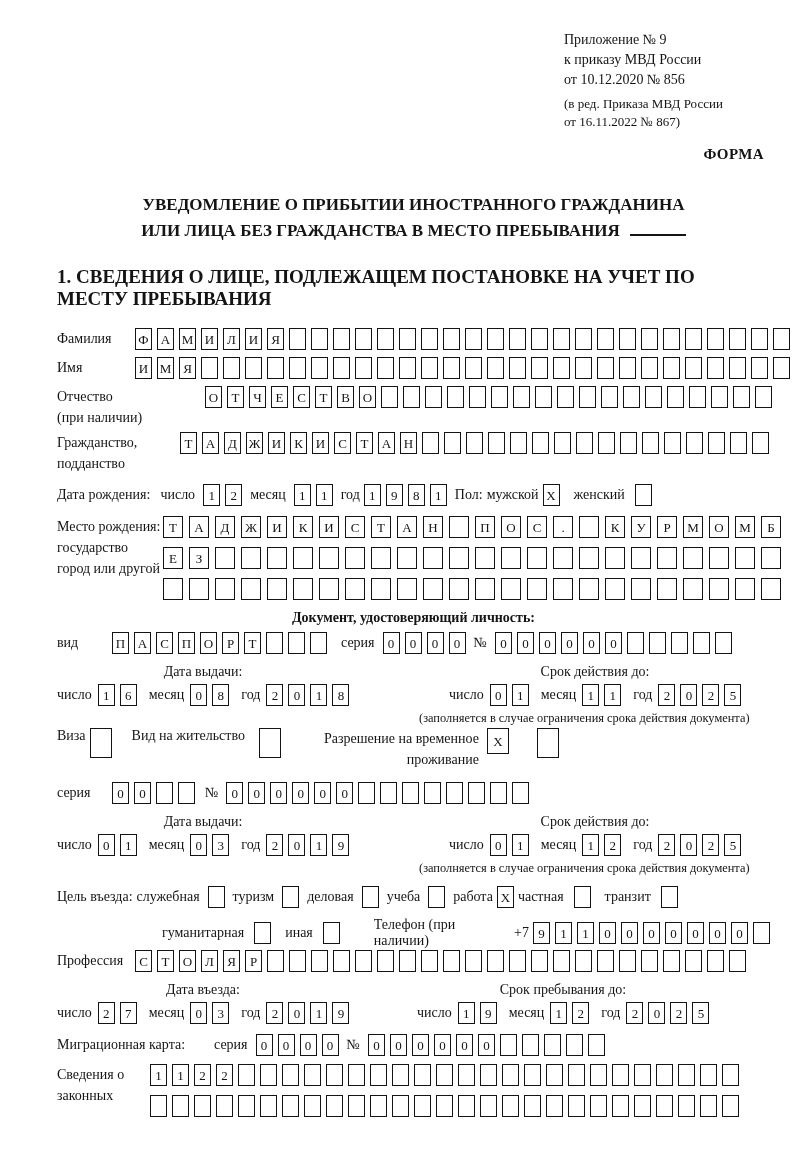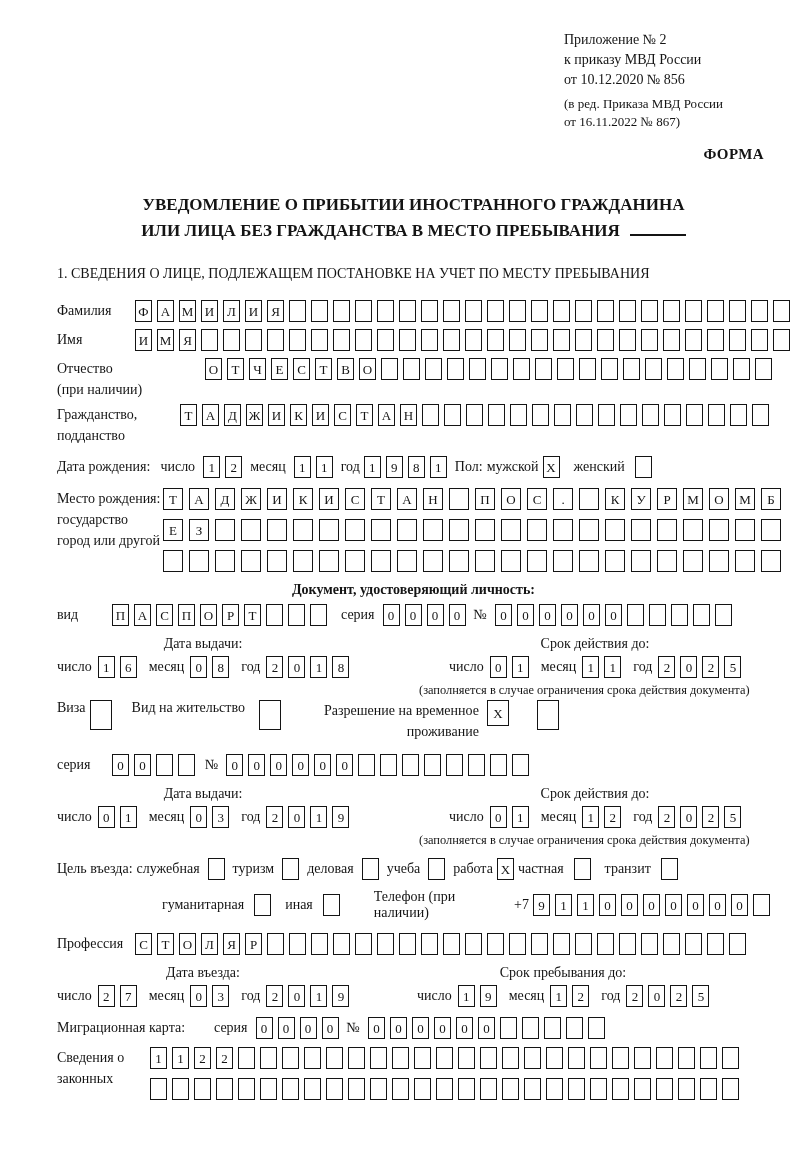--- a/index.html
+++ b/index.html
@@ -9,21 +9,21 @@
     font-family:"Liberation Serif","DejaVu Serif",serif;
     font-size:14px;color:#141414;background:#fff;overflow:hidden;
   }
   .hdr-right{margin-left:auto;width:202px;line-height:1.42;margin-right:4px;}
   .hline{white-space:nowrap;}
   .hline.small{font-size:13px;}
   .hline.gap{margin-top:5px;}
   .forma{text-align:right;font-weight:bold;font-size:15px;margin:14px 6px 0 0;letter-spacing:.4px;}
   .title{text-align:center;font-weight:bold;font-size:17px;margin-top:29px;line-height:1.55;}
   .uline{display:inline-block;width:56px;border-bottom:2px solid #141414;margin-left:10px;}
-  .sec{font-weight:normal;font-size:14px;margin-top:22px;}
+  .sec{font-weight:bold;font-size:19px;margin-top:22px;}
   .row{display:flex;align-items:flex-start;margin-top:7px;}
   .lbl{flex:0 0 auto;line-height:1.5;}
   .lbl2{line-height:1.5;}
   .cells{display:flex;gap:5px;flex-wrap:nowrap;}
   .cells.vgap{margin-bottom:9px;}
   .cell{
     flex:0 0 auto;width:17px;height:22px;border:1.5px solid #141414;
     box-sizing:border-box;display:inline-flex;align-items:center;justify-content:center;
     font-size:13px;background:#fff;line-height:1;
   }
@@ -43,21 +43,21 @@
   .vnote{font-size:12.4px;margin-top:5px;white-space:nowrap;margin-left:-30px;}
   .opt{display:flex;align-items:flex-start;}
   .optlbl{text-align:right;line-height:1.5;}
 </style>
 </head>
 <body>
 
 <div class="page">
 
   <div class="hdr-right">
-    <div class="hline">Приложение № 2</div>
+    <div class="hline">Приложение № 9</div>
     <div class="hline">к приказу МВД России</div>
     <div class="hline">от 10.12.2020 № 856</div>
     <div class="hline small gap">(в ред. Приказа МВД России</div>
     <div class="hline small">от 16.11.2022 № 867)</div>
   </div>
 
   <div class="forma">ФОРМА</div>
 
   <div class="title">
     <div>УВЕДОМЛЕНИЕ О ПРИБЫТИИ ИНОСТРАННОГО ГРАЖДАНИНА</div>
@@ -541,21 +541,21 @@
         <span class="cell">0</span>
         <span class="cell">0</span>
         <span class="cell">0</span>
         <span class="cell">0</span>
         <span class="cell">0</span>
         <span class="cell">0</span>
         <span class="cell"></span>
       </span>
   </div>
 
-  <div class="row" style="margin-top:12px;">
+  <div class="row" style="margin-top:1px;">
     <div class="lbl" style="width:78px;">Профессия</div>
     <div class="cells">
         <span class="cell">С</span>
         <span class="cell">Т</span>
         <span class="cell">О</span>
         <span class="cell">Л</span>
         <span class="cell">Я</span>
         <span class="cell">Р</span>
         <span class="cell"></span>
         <span class="cell"></span>

